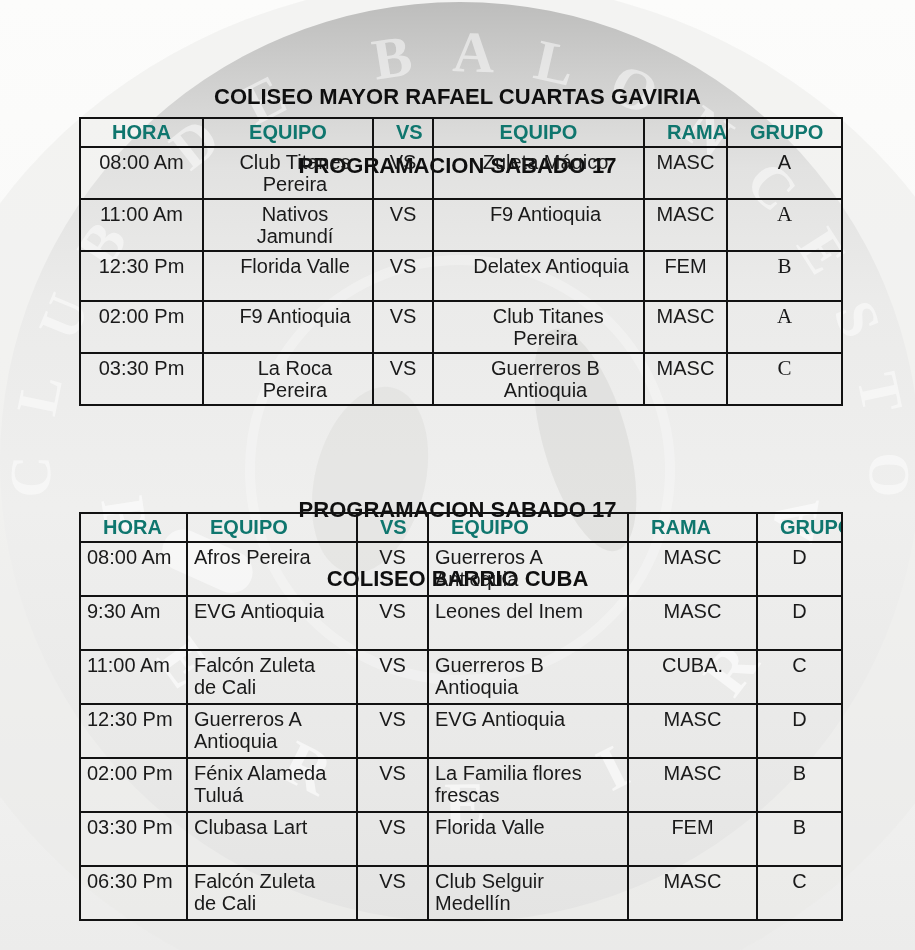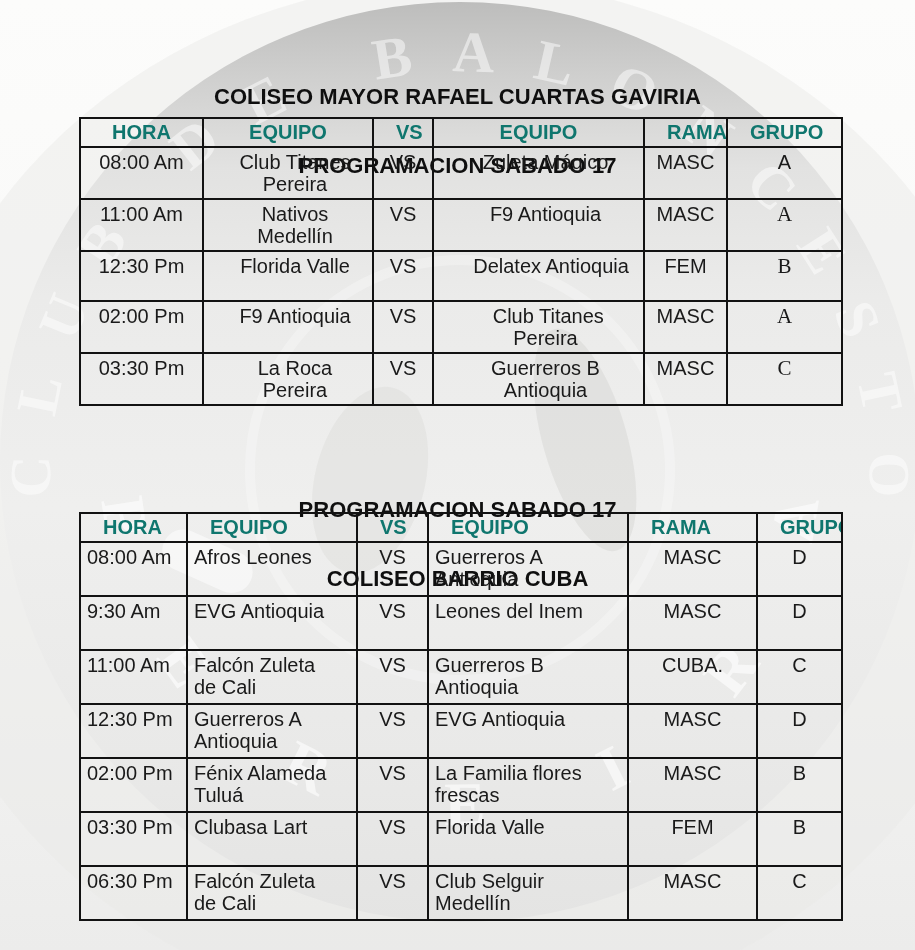--- a/index.html
+++ b/index.html
@@ -102,21 +102,21 @@
           <td class="c1">Club Titanes
 Pereira</td>
           <td class="c2">VS</td>
           <td class="c3">Zuleta Mágico</td>
           <td class="c4">MASC</td>
           <td class="c5">A</td>
         </tr>
         <tr>
           <td class="c0">11:00 Am</td>
           <td class="c1">Nativos
-Medellín</td>
+Jamundí</td>
           <td class="c2">VS</td>
           <td class="c3">F9 Antioquia</td>
           <td class="c4">MASC</td>
           <td class="c5 serif">A</td>
         </tr>
         <tr>
           <td class="c0">12:30 Pm</td>
           <td class="c1">Florida Valle</td>
           <td class="c2">VS</td>
           <td class="c3">  Delatex Antioquia</td>
@@ -165,21 +165,21 @@
           <th class="c1">EQUIPO</th>
           <th class="c2">VS</th>
           <th class="c3">EQUIPO</th>
           <th class="c4">RAMA</th>
           <th class="c5">GRUPO</th>
         </tr>
       </thead>
     <tbody>
         <tr>
           <td class="c0">08:00 Am</td>
-          <td class="c1">Afros Leones</td>
+          <td class="c1">Afros Pereira</td>
           <td class="c2">VS</td>
           <td class="c3">Guerreros A
 Antioquia</td>
           <td class="c4">MASC</td>
           <td class="c5">D</td>
         </tr>
         <tr>
           <td class="c0">9:30 Am</td>
           <td class="c1">EVG Antioquia</td>
           <td class="c2">VS</td>

